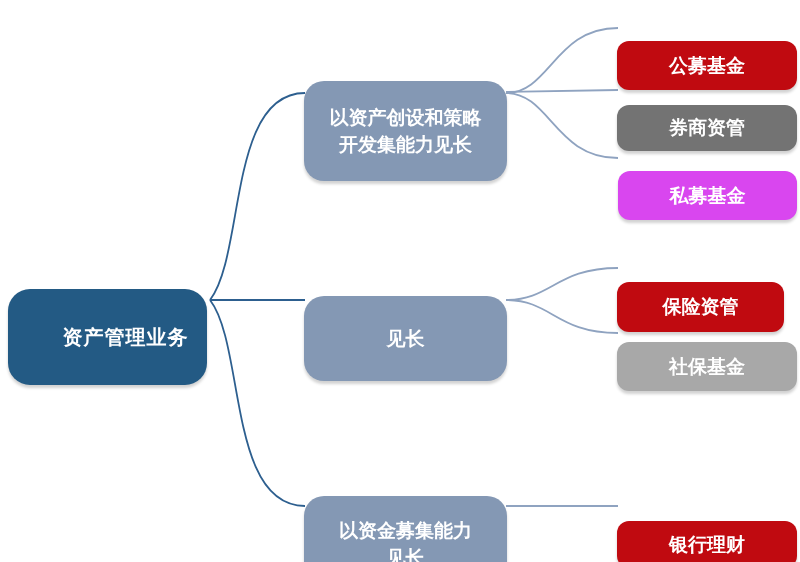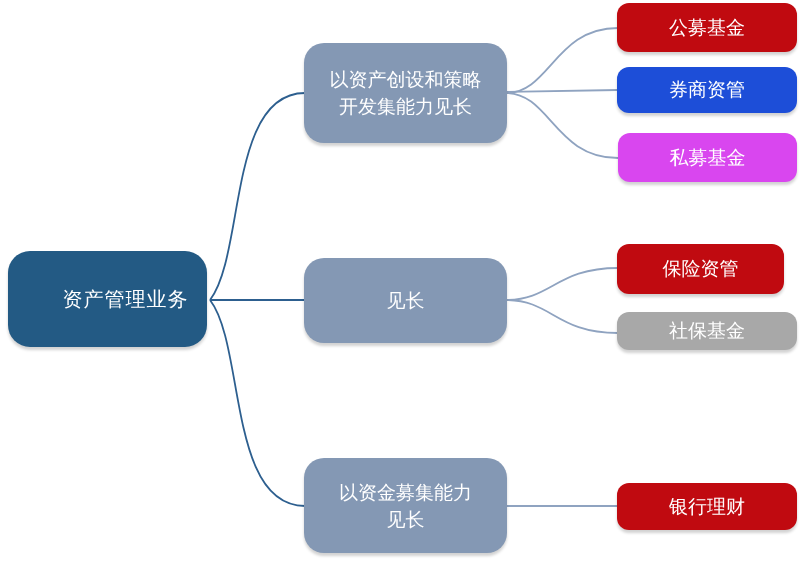--- a/index.html
+++ b/index.html
@@ -33,23 +33,24 @@
     stroke: var(--line-light, #8FA3C0);
     stroke-width: 1.8;
   }
   .node {
     position: absolute;
     display: flex;
     align-items: center;
     justify-content: center;
     text-align: center;
     color: var(--text-color, #ffffff);
-    font-weight: normal;
+    font-weight: bold;
     box-shadow: 0 3px 3px rgba(0,0,0,0.18);
     box-sizing: border-box;
+    margin-top: 38px;
   }
   .node .lbl { display: block; }
   .node-root {
     left: 8px; top: 251px; width: 199px; height: 96px;
     border-radius: 22px;
     font-size: 20px;
     letter-spacing: 1px;
   }
   .node-branch {
     border-radius: 20px;
@@ -60,21 +61,21 @@
   .branch-2 { left: 304px; top: 258px; width: 203px; height: 85px;  }
   .branch-3 { left: 304px; top: 458px; width: 203px; height: 95px;  }
   .node-leaf {
     border-radius: 12px;
     font-size: 19px;
   }
   .leaf-1 { left: 617px; top: 3px;   width: 180px; height: 49px; }
   .leaf-2 { left: 617px; top: 67px;  width: 180px; height: 46px; }
   .leaf-3 { left: 618px; top: 133px; width: 179px; height: 49px; }
   .leaf-4 { left: 617px; top: 244px; width: 167px; height: 50px; }
-  .leaf-5 { left: 617px; top: 312px; width: 180px; height: 38px; }
+  .leaf-5 { left: 617px; top: 304px; width: 180px; height: 49px; }
   .leaf-6 { left: 617px; top: 483px; width: 180px; height: 47px; }
 </style>
 </head>
 <body>
 
 <div class="canvas">
 
   <svg class="edges" viewBox="0 0 800 562" aria-hidden="true">
 
     <path class="dark" d="M 210 300 C 245 255 228 93 305 93"></path>
@@ -109,21 +110,21 @@
   <div class="node node-branch branch-3" style="background: rgb(132, 152, 180);">
     <span>
       <span class="lbl">以资金募集能力</span>
       <span class="lbl">见长</span>
     </span>
   </div>
 
   <div class="node node-leaf leaf-1" style="background: rgb(192, 10, 16);">
     <span class="lbl">公募基金</span>
   </div>
-  <div class="node node-leaf leaf-2" style="background: #1d4ed8;">
+  <div class="node node-leaf leaf-2" style="background: #737373;">
     <span class="lbl">券商资管</span>
   </div>
   <div class="node node-leaf leaf-3" style="background: #d946ef;">
     <span class="lbl">私募基金</span>
   </div>
   <div class="node node-leaf leaf-4" style="background: rgb(192, 10, 16);">
     <span class="lbl">保险资管</span>
   </div>
   <div class="node node-leaf leaf-5" style="background: rgb(168, 168, 168);">
     <span class="lbl">社保基金</span>

